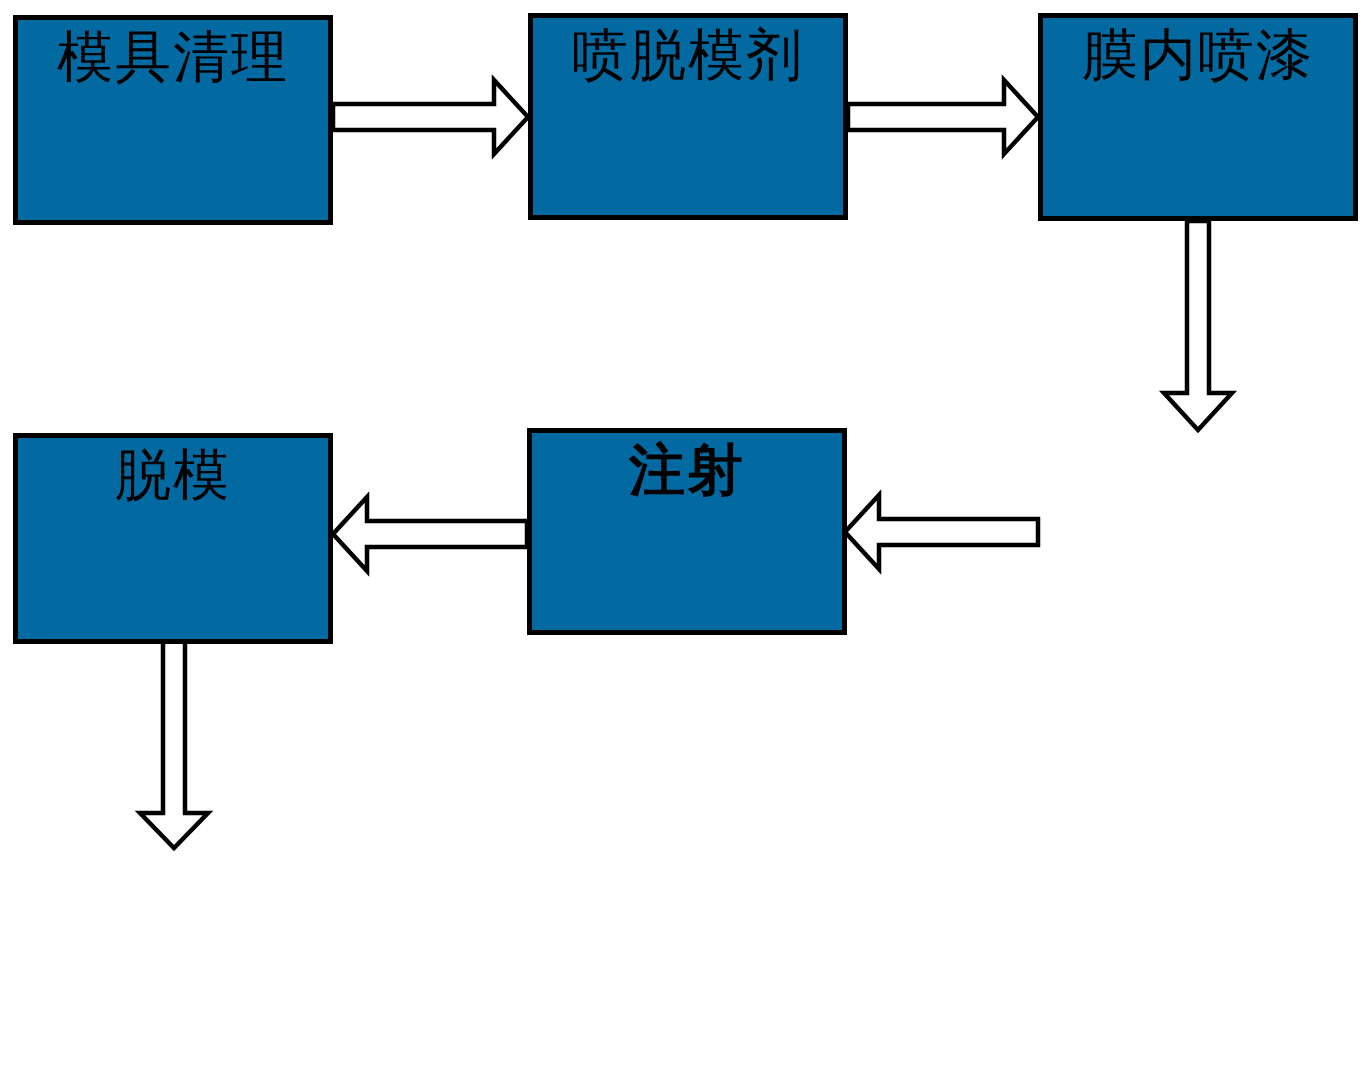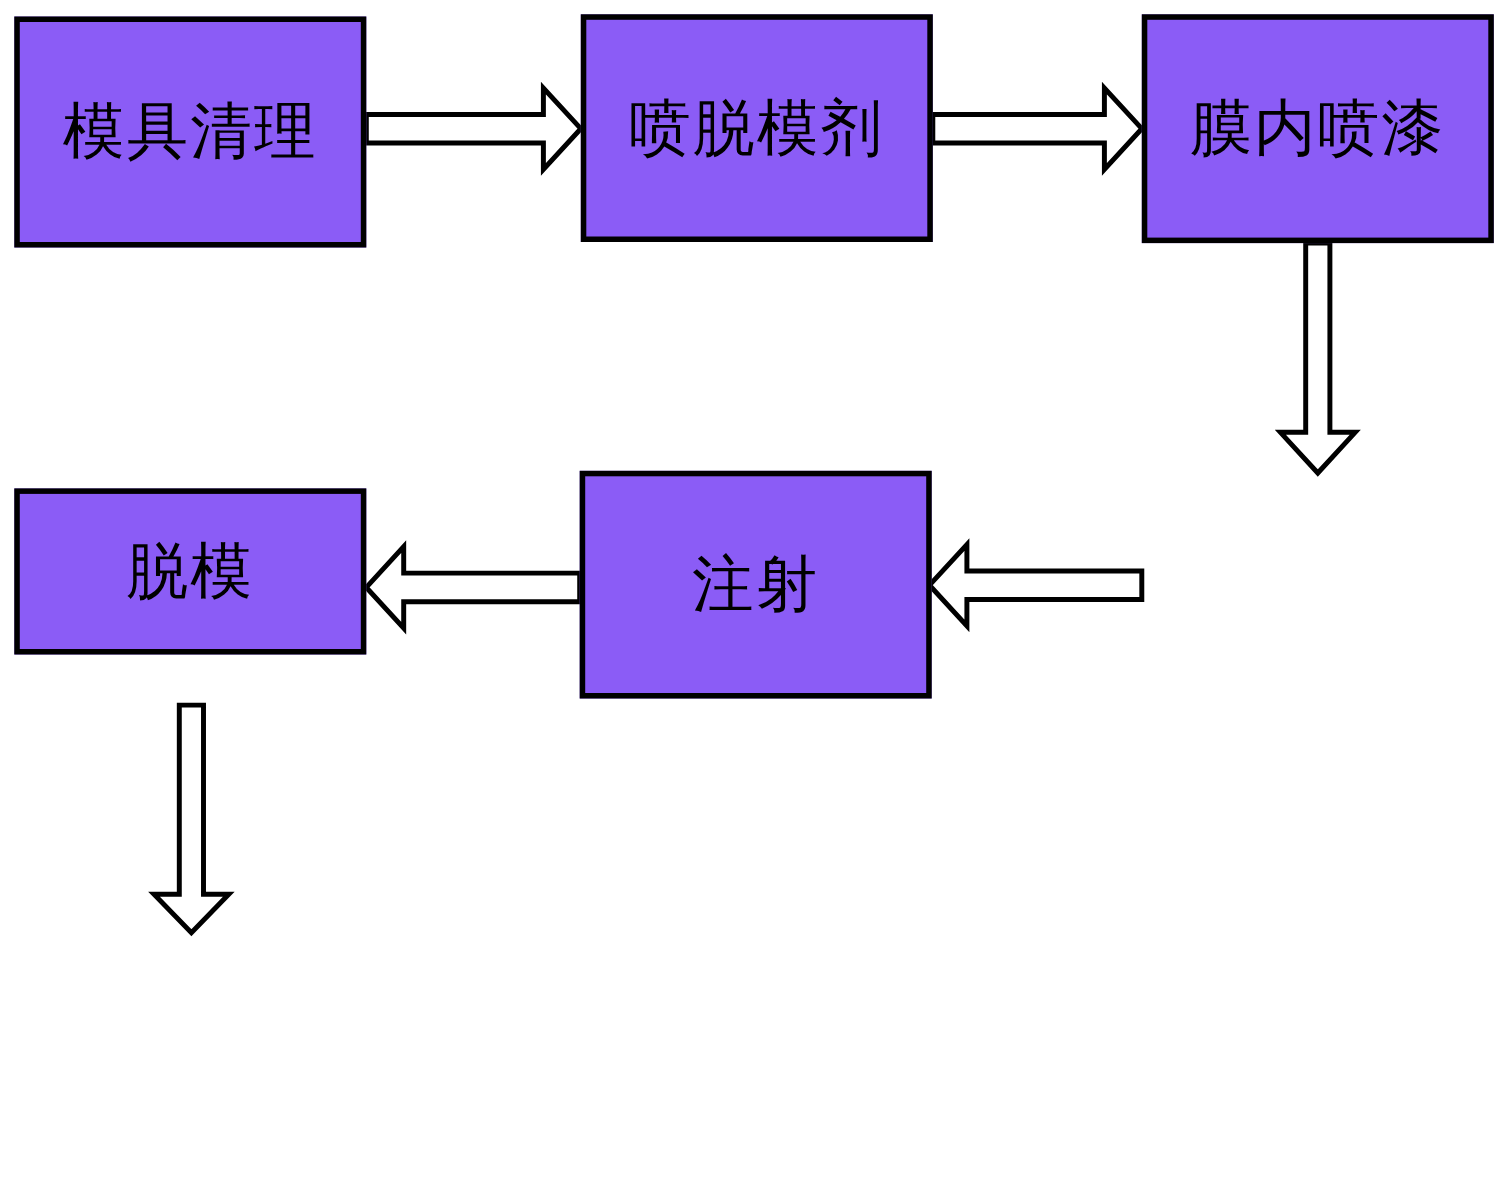--- a/index.html
+++ b/index.html
@@ -19,35 +19,35 @@
     position: absolute;
     left: 0;
     top: 0;
     width: 1371px;
     height: 1073px;
   }
   .flow-node {
     position: absolute;
     box-sizing: border-box;
     border: 5px solid #000000;
-    background: #8b5cf6;
+    background: #0369a1;
     display: flex;
-    align-items: center;
+    align-items: flex-start;
     justify-content: center;
     font-size: 56px;
     letter-spacing: 2px;
     color: #000000;
     white-space: nowrap;
   }
   
   #node-mold-cleaning       { left: 13px;   top: 15px;  width: 320px; height: 210px; }
   #node-spray-release-agent { left: 528px;  top: 13px;  width: 320px; height: 207px; }
   #node-in-mold-painting    { left: 1038px; top: 13px;  width: 320px; height: 208px; }
-  #node-demolding           { left: 13px;   top: 444px; width: 320px; height: 151px; }
-  #node-injection           { left: 527px;  top: 428px; width: 320px; height: 207px; }
+  #node-demolding           { left: 13px;   top: 433px; width: 320px; height: 211px; }
+  #node-injection           { left: 527px;  top: 428px; width: 320px; height: 207px; font-weight: bold; }
   #node-mold-closing        { left: 1038px; top: 430px; width: 320px; height: 207px; }
   #node-collection          { left: 13px;   top: 848px; width: 320px; height: 209px; }
   .hollow-arrow {
     fill: #ffffff;
     stroke: #000000;
     stroke-width: 4.5;
     stroke-linejoin: miter;
   }
 </style>
 </head>

